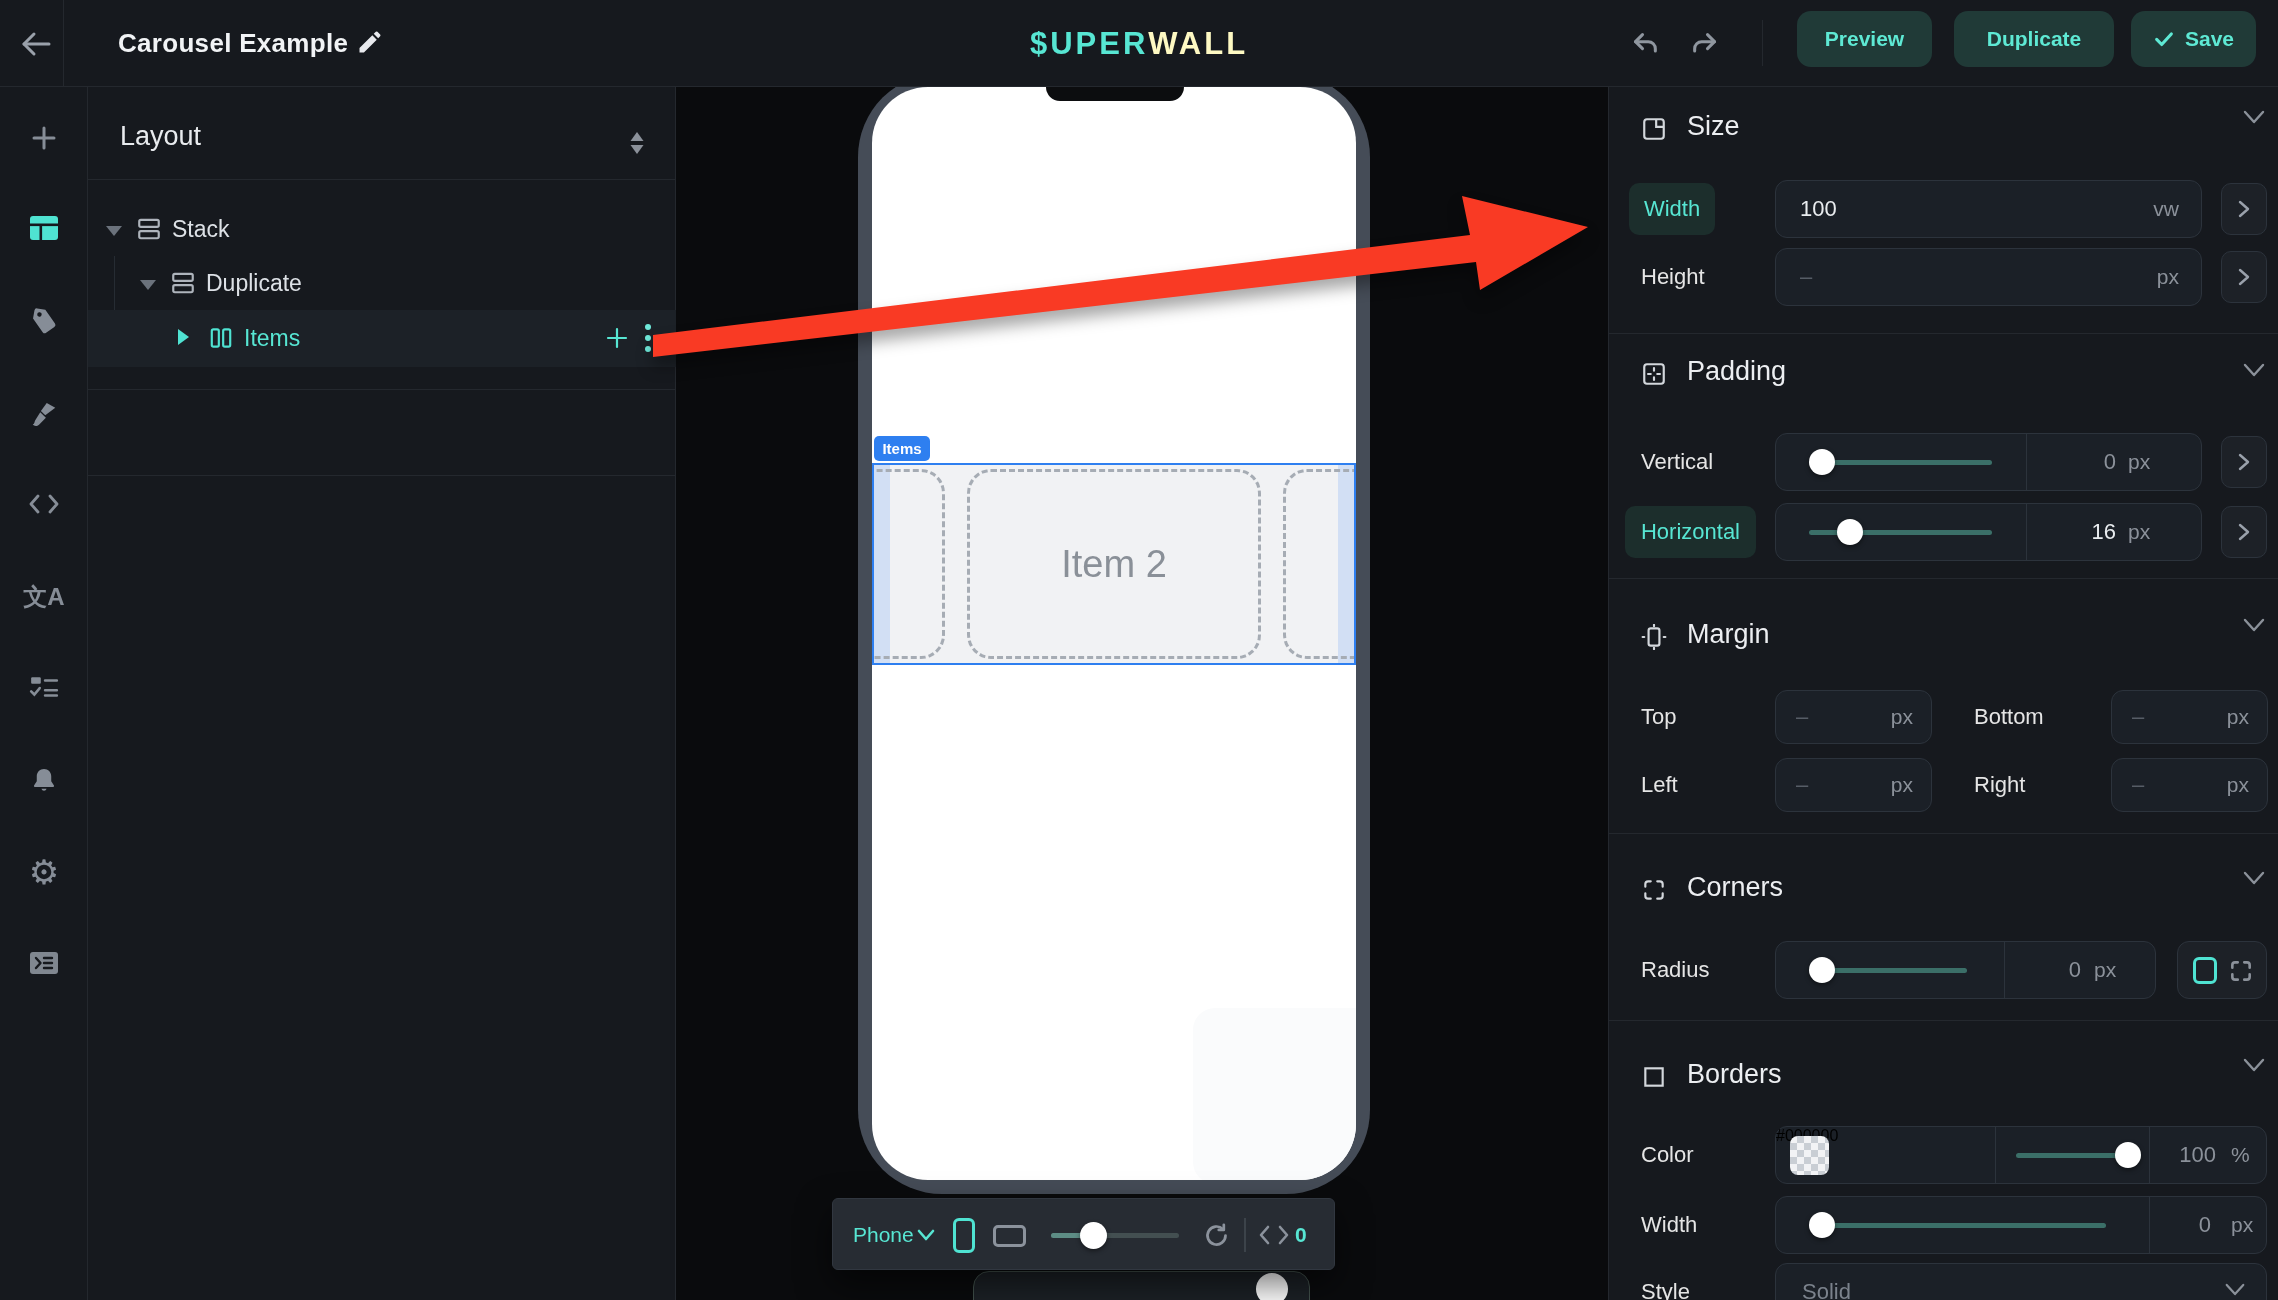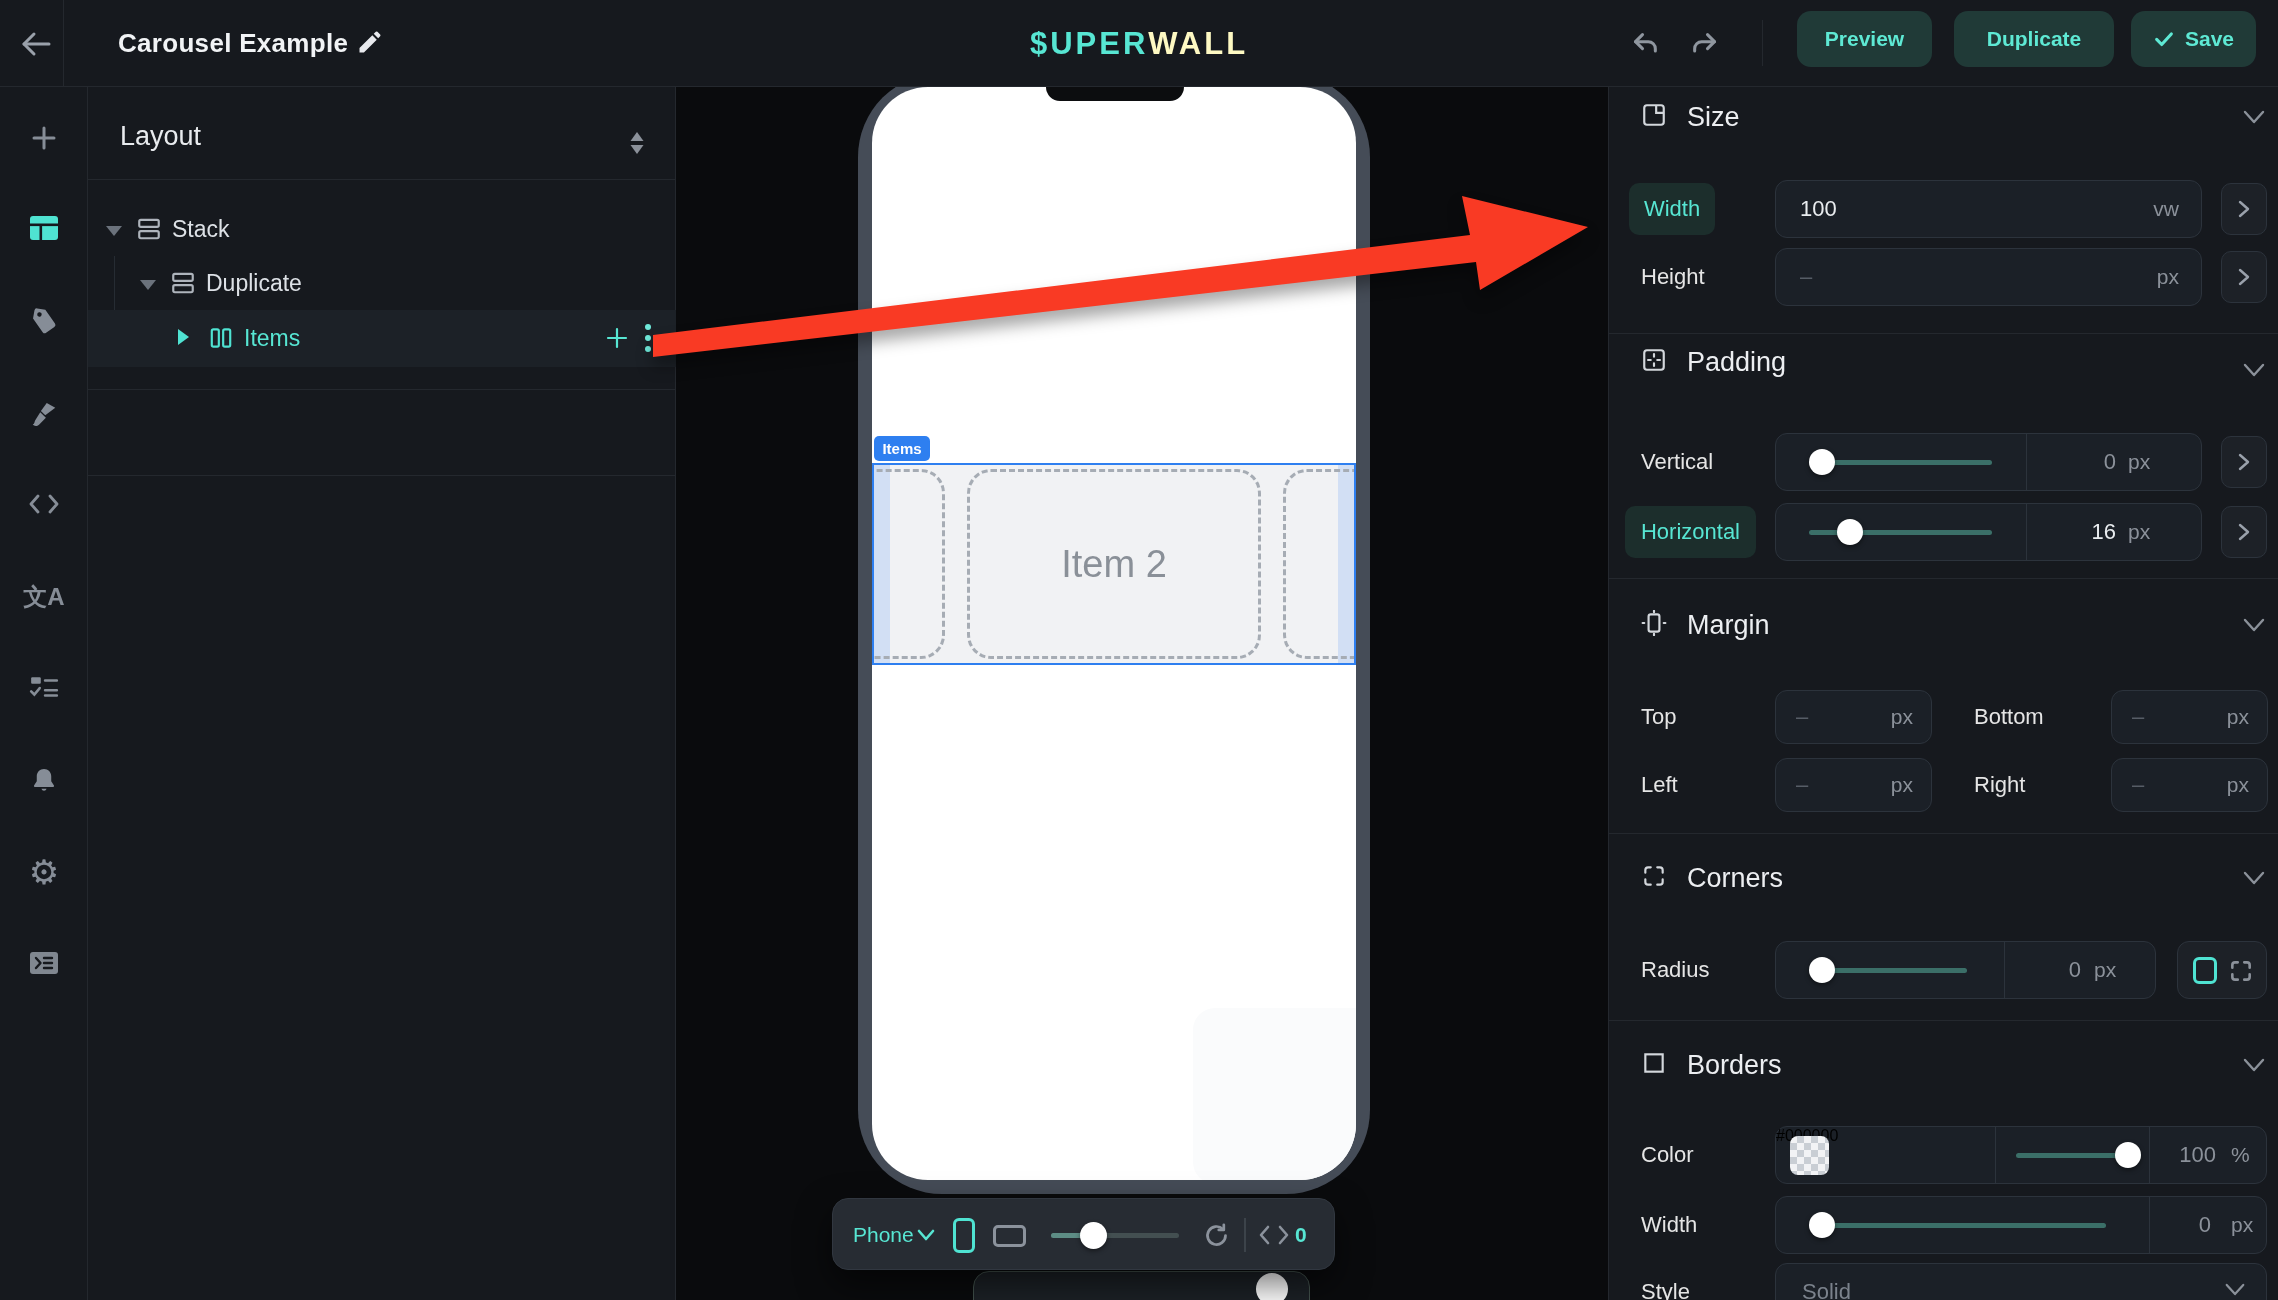--- a/index.html
+++ b/index.html
@@ -70,21 +70,21 @@
   .pad-strip { position:absolute; top:0; width:16px; height:100%; background:rgba(59,130,246,.17); }
   .ghost { position:absolute; top:4px; height:190px; border:3px dashed #a6acb4; border-radius:24px; }
   #item-label { position:absolute; left:0; top:0; width:100%; height:100%; display:flex;
     align-items:center; justify-content:center; color:#8a9098; font-size:38px; }
   #sel-tag { position:absolute; left:198px; top:349px; width:56px; height:25px; background:#2e7ff0;
     border-radius:5px; color:#ffffff; font-size:15px; font-weight:600; display:flex;
     align-items:center; justify-content:center; z-index:4; }
 
   
   #toolpill { position:absolute; left:156px; top:1111px; width:503px; height:72px; background:#272c33;
-    border:1px solid #313740; border-radius:16px; box-shadow:0 14px 34px rgba(0,0,0,.55); z-index:8; }
+    border:1px solid #313740; border-radius:6px; box-shadow:0 14px 34px rgba(0,0,0,.55); z-index:8; }
   #tp-device { position:absolute; left:20px; top:0; height:72px; display:flex; align-items:center;
     color:#57e6d3; font-size:21px; font-weight:500; }
   #tp-chev { position:absolute; left:84px; top:29px; color:#57e6d3; }
   #tp-phone-ic { position:absolute; left:120px; top:19px; width:22px; height:35px;
     border:3.5px solid #4fe3d2; border-radius:6px; }
   #tp-tablet-ic { position:absolute; left:160px; top:26px; width:33px; height:22px;
     border:3.5px solid #8b929c; border-radius:5px; }
   #tp-track { position:absolute; left:218px; top:34px; width:128px; height:5px; background:#434f51;
     border-radius:3px; }
   #tp-track-fill { position:absolute; left:0; top:0; width:42px; height:5px; background:#5d8d85;
@@ -102,21 +102,21 @@
     border-radius:50%; z-index:7; }
 
   
   #arrow-svg { position:absolute; left:0; top:0; width:2278px; height:1300px; z-index:40;
     pointer-events:none; }
 
   
   #rpanel { position:absolute; left:1608px; top:87px; width:670px; height:1213px; background:#16191e;
     border-left:1px solid #24282e; z-index:10; }
   .sec-div { position:absolute; left:0; width:670px; height:1px; background:#24282e; }
-  .sec-head { position:absolute; left:32px; height:40px; display:flex; align-items:flex-start; gap:20px; }
+  .sec-head { position:absolute; left:32px; height:40px; display:flex; align-items:flex-end; gap:20px; }
   .sec-head .sh-ic { color:#d3d7dc; display:flex; }
   .sec-head .sh-t { color:#eceef1; font-size:27px; font-weight:500; }
   .sec-chev { position:absolute; left:633px; color:#8b919a; }
   .row-label { position:absolute; left:32px; transform:translateY(-50%); color:#e5e5e5; font-size:22px; }
   .label-pill { position:absolute; background:#1c2e2c; border-radius:10px; display:flex;
     align-items:center; justify-content:center; color:#57e6d3; font-size:22px; }
   .field { position:absolute; left:166px; width:427px; height:58px; background:#1b2027;
     border:1px solid #2c333c; border-radius:12px; }
   .field .f-val { position:absolute; left:24px; top:0; height:56px; display:flex; align-items:center;
     color:#e9ecef; font-size:22px; }

